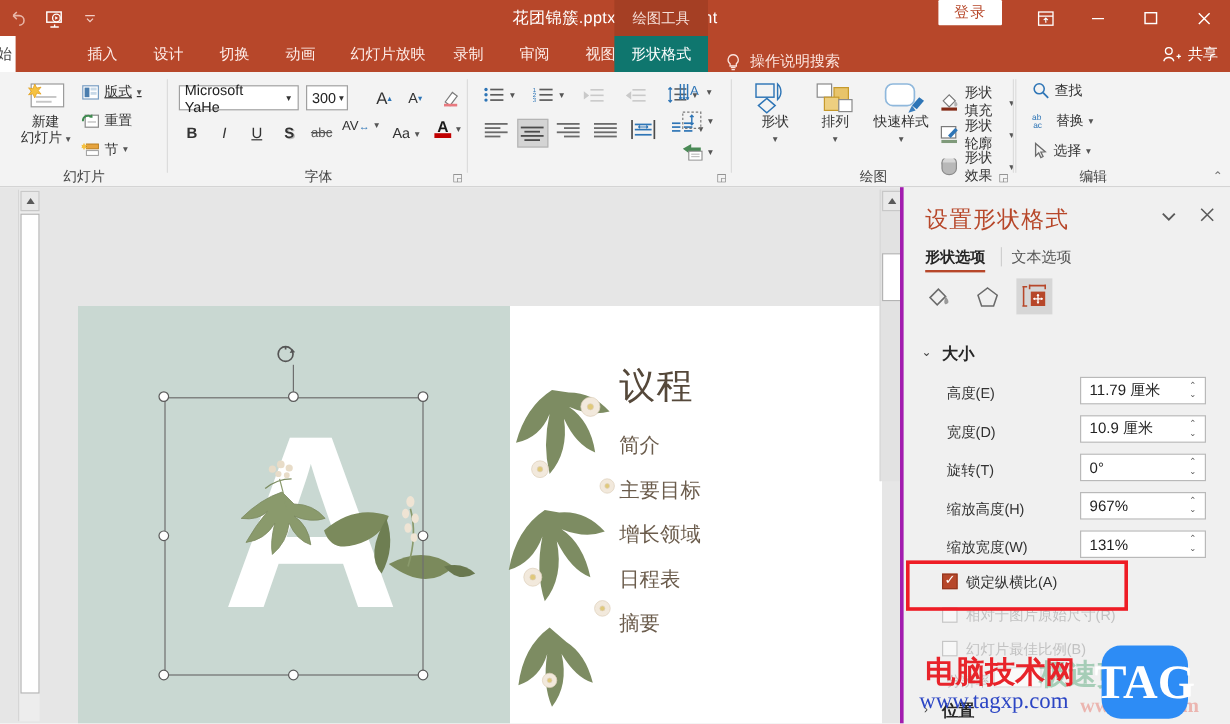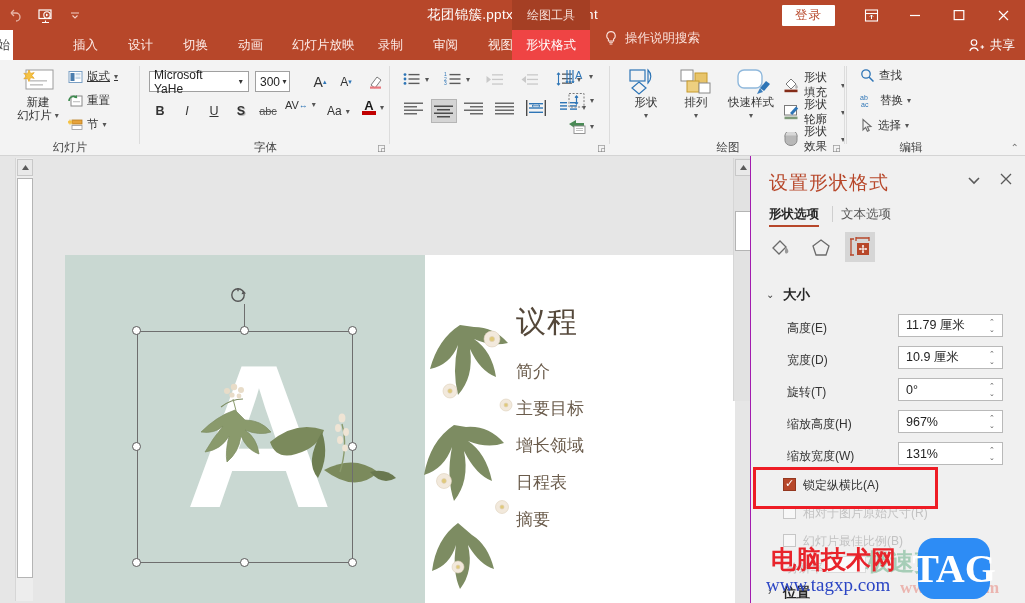--- a/index.html
+++ b/index.html
@@ -24,42 +24,42 @@
   .tb-title{
     position:absolute; left:0; top:0; width:1025px; height:30px;
     display:flex; align-items:center; justify-content:center;
     font-size:13.5px; letter-spacing:.3px; color:#fff;
   }
   .ctx-tab-head{
     position:absolute; left:512px; top:0; width:78px; height:30px;
     background:#a53f24; color:#f5ded7; font-size:12px;
     display:flex; align-items:center; justify-content:center;
   }
-  .tb-right{ position:absolute; right:0; top:0; height:30px; display:flex; align-items:center; }
+  .tb-right{ position:absolute; right:0; top:0; height:30px; display:flex; align-items:flex-start; }
   .signin{
     background:#fff; color:#b7472a; font-size:12.5px; height:21px; line-height:21px;
     padding:0 13px; margin-right:14px; border-radius:1px; letter-spacing:1px;
   }
   .win-btn{ width:44px; height:30px; display:flex; align-items:center; justify-content:center;
             color:#fff; font-size:13px; }
   .win-btn svg{ display:block; }
 
   
   .tabbar{
     position:absolute; left:0; top:30px; width:1025px; height:30px;
     background:#b7472a;
   }
   .tab{
     position:absolute; top:0; height:30px; display:flex; align-items:center; justify-content:center;
     color:#fdece8; font-size:12.5px; padding:0 9px;
   }
   .tab.home{ background:#fff; color:#444; left:-16px; width:30px; padding:0; justify-content:flex-end; padding-right:3px;}
-  .tab.ctx{ background:#ef4444; color:#fff; }
+  .tab.ctx{ background:#0f766e; color:#fff; }
   .tellme{
-    position:absolute; top:0; height:30px; display:flex; align-items:flex-start; gap:7px;
+    position:absolute; top:0; height:30px; display:flex; align-items:flex-end; gap:7px;
     color:#fbe3dd; font-size:12.5px;
   }
   .share{
     position:absolute; right:10px; top:0; height:30px; display:flex; align-items:center; gap:5px;
     color:#fff; font-size:12.5px;
   }
 
   
   .ribbon{
     position:absolute; left:0; top:60px; width:1025px; height:96px;
@@ -112,21 +112,21 @@
 
   
   .selbox{ position:absolute; border:1px solid #6e6e6e; }
   .handle{ position:absolute; width:9px; height:9px; border-radius:50%;
            background:#fff; border:1px solid #5a5a5a; }
   .rotbox{ position:absolute; width:17px; height:17px; }
 
   
   .panel{
     position:absolute; right:0; top:156px; width:275px; height:447px;
-    background:#f0f0f0; border-left:1px solid #a21caf;
+    background:#f0f0f0; border-left:3px solid #a21caf;
   }
   .panel-title{ position:absolute; left:18px; top:14px; font-size:19px; color:#b7472a; letter-spacing:1px;}
   .panel-ico{ position:absolute; color:#6b6b6b; }
   .ptab{ position:absolute; font-size:12.5px; }
   .ptab.active{ color:#262626; font-weight:bold; border-bottom:2px solid #b7472a; padding-bottom:2px;}
   .ptab.idle{ color:#555; }
   .ptabdiv{ position:absolute; width:1px; background:#cfcfcf; }
   .iconbtn{ position:absolute; width:28px; height:28px; display:flex; align-items:center; justify-content:center;}
   .iconbtn.sel{ background:#d6d6d6; }
   .sect-head{ position:absolute; font-size:13.5px; color:#262626; font-weight:bold; }

